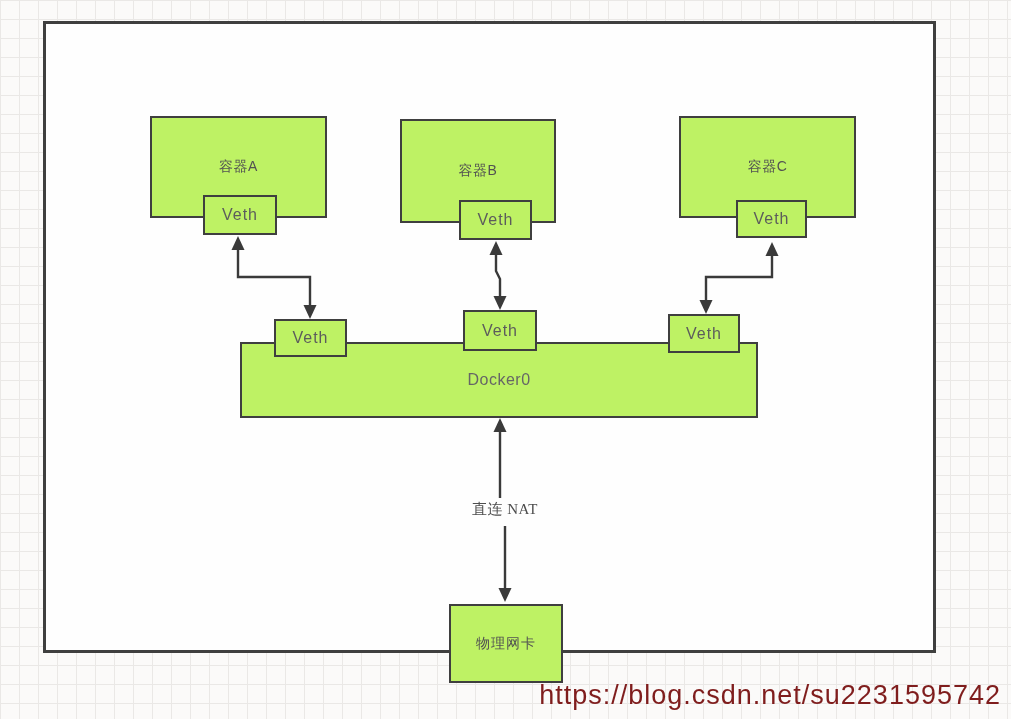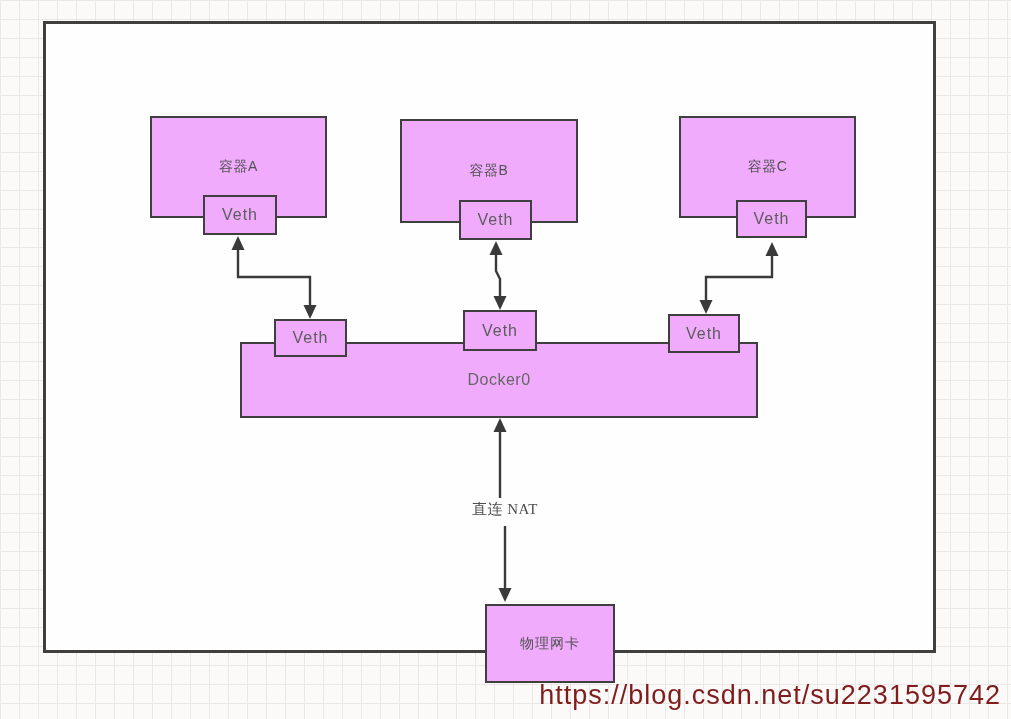--- a/index.html
+++ b/index.html
@@ -23,21 +23,21 @@
     position: absolute;
     left: 43px;
     top: 21px;
     width: 887px;
     height: 626px;
     background: #fefefe;
     border: 3px solid #3f3f3f;
   }
   .node {
     position: absolute;
-    background: #f0abfc;
+    background: #bef264;
     border: 2.5px solid #3f3f3f;
     box-sizing: border-box;
     display: flex;
     align-items: center;
     justify-content: center;
   }
   .container-box .label {
     font-size: 14px;
     color: #525252;
     letter-spacing: 0.5px;
@@ -94,30 +94,30 @@
     right: 10px;
     bottom: 8px;
     font-size: 27px;
     color: #7f1d1d;
     letter-spacing: 1px;
     user-select: none;
   }
 
   
   #container-a { left: 150px; top: 116px; width: 177px; height: 102px; }
-  #container-b { left: 400px; top: 119px; width: 178px; height: 104px; }
+  #container-b { left: 400px; top: 119px; width: 156px; height: 104px; }
   #container-c { left: 679px; top: 116px; width: 177px; height: 102px; text-align: right; }
   #veth-a-upper { left: 203px; top: 195px; width: 74px; height: 40px; }
   #veth-b-upper { left: 459px; top: 200px; width: 73px; height: 40px; }
   #veth-c-upper { left: 736px; top: 200px; width: 71px; height: 38px; }
   #docker0-box  { left: 240px; top: 342px; width: 518px; height: 76px; }
   #veth-a-lower { left: 274px; top: 319px; width: 73px; height: 38px; }
   #veth-b-lower { left: 463px; top: 310px; width: 74px; height: 41px; }
   #veth-c-lower { left: 668px; top: 314px; width: 72px; height: 39px; }
-  #nic-box      { left: 449px; top: 604px; width: 130px; height: 79px; margin-left: 36px; }
+  #nic-box      { left: 449px; top: 604px; width: 114px; height: 79px; }
 </style>
 </head>
 <body>
 
 <div class="outer-rect"></div>
 
 <div class="node container-box" id="container-a">
   <span class="label">容器A</span>
 </div>
 <div class="node container-box" id="container-b">

